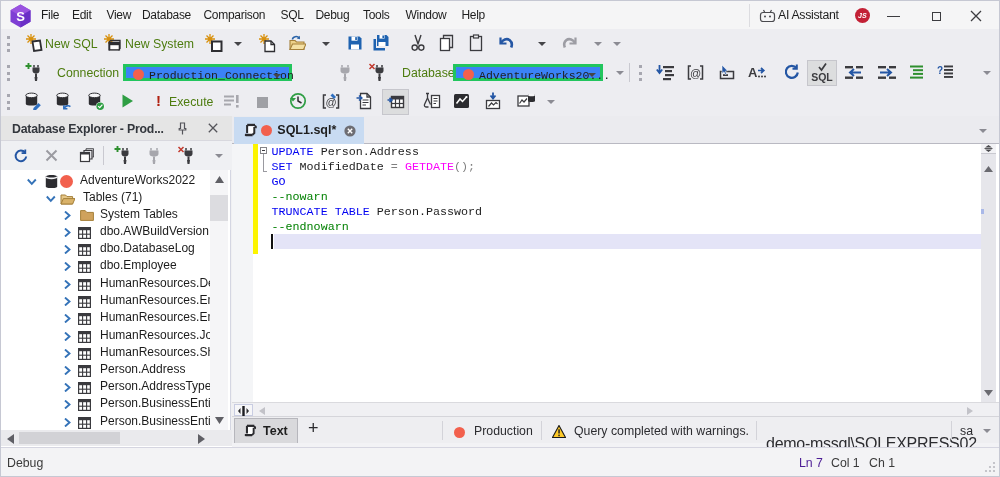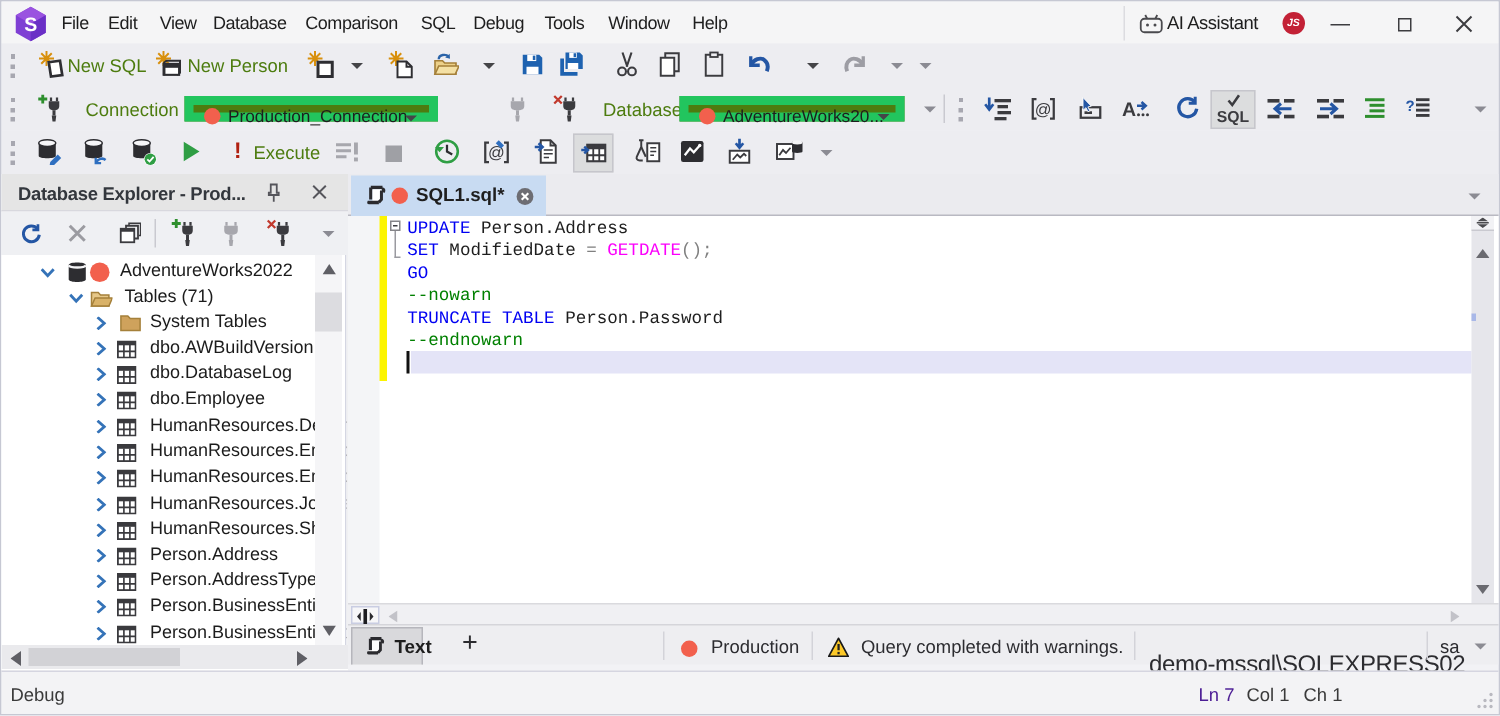--- a/index.html
+++ b/index.html
@@ -7,21 +7,21 @@
   body { font-family:"Liberation Sans", sans-serif; position:relative; background:#f0f0f3; }
   .a { position:absolute; }
   .win { position:absolute; inset:0; border:1px solid #c6c8d3; background:#f1f1f5; }
   
   .titlebar { left:1px; top:1px; right:1px; height:28px; background:#f5f5f6; }
   .tb { left:1px; right:1px; height:29px; background:#ededf1; }
   .tb1 { top:29px; } .tb2 { top:58px; } .tb3 { top:87px; }
   .menuitem { position:absolute; top:0; height:28px; line-height:28px; font-size:12px; color:#1e1e1e; letter-spacing:-0.3px; }
   .grip { position:absolute; width:3px; border-left:3px dotted #a7a7b0; height:16px; }
   .lbl { position:absolute; font-size:12.3px; color:#4d7c0f; }
-  .combo { position:absolute; height:17px; background:#4d7c0f; border:6px solid #22c55e; }
+  .combo { position:absolute; height:17px; background:#3b82f6; border:3px solid #22c55e;font-family:Liberation Mono, monospace; }
   .combo .dot { position:absolute; width:11px; height:11px; border-radius:50%; background:#f2604d; top:2px; left:7px; }
   .combo .txt { position:absolute; left:23px; top:1.5px; font-size:11.5px; color:#1e1e1e; white-space:nowrap; }
   .caret { position:absolute; width:0; height:0; border-left:4px solid transparent; border-right:4px solid transparent; border-top:4.5px solid #454548; }
   .caret.gray { border-top-color:#8b8b93; }
   .vsep { position:absolute; width:1px; background:#c9c9d0; }
   
   .explorer { position:absolute; left:1px; top:116px; width:231px; bottom:30px; background:#fff; }
   .exp-hdr { position:absolute; left:0; top:0; right:0; height:25px; background:#e5e5e5; border-bottom:1px solid #d8d8de; }
   .exp-tools { position:absolute; left:0; top:25px; right:0; height:29px; background:#eff0f3; }
   .tree { position:absolute; left:0; top:54px; right:0; bottom:0; background:#fff; overflow:hidden; }
@@ -95,21 +95,21 @@
     <path d="M6.5,7.5 L14,6.5 L15.5,16 L8,17 Z" fill="#fff" stroke="#2e2e32" stroke-width="1.8"></path>
   </svg>
   <span class="lbl" style="left:44px;top:8px">New SQL</span>
 
   <svg class="a" style="left:103px;top:5px" width="18" height="19" viewBox="0 0 18 19">
     <use href="#star8" x="0" y="0"></use>
     <path d="M5,8 L5,16.5 M5,8 L7,6.5 L16,6.5 L16,14.5 L14,16" fill="none" stroke="#2e2e32" stroke-width="1.3"></path>
     <rect x="5.6" y="8.6" width="9.8" height="7.3" fill="#fff" stroke="#2e2e32" stroke-width="1.4"></rect>
     <rect x="5.6" y="8.6" width="9.8" height="2.6" fill="#2e2e32"></rect>
   </svg>
-  <span class="lbl" style="left:124px;top:8px">New Person</span>
+  <span class="lbl" style="left:124px;top:8px">New System</span>
 
   <svg class="a" style="left:204px;top:5px" width="18" height="19" viewBox="0 0 18 19">
     <use href="#star8" x="0" y="0"></use>
     <path d="M7,7.5 L16.5,7.5 L16.5,17 L7,17 Z" fill="#fff" stroke="#2e2e32" stroke-width="2"></path>
   </svg>
   <div class="caret" style="left:233px;top:13px"></div>
 
   <svg class="a" style="left:258px;top:5px" width="17" height="19" viewBox="0 0 17 19">
     <use href="#star8" x="0" y="0"></use>
     <path d="M6,7 L12,7 L15.5,10.5 L15.5,17.5 L6,17.5 Z" fill="#fff" stroke="#2e2e32" stroke-width="1.3"></path>
@@ -657,21 +657,21 @@
         <rect x="5.3" y="0" width="2.4" height="10" fill="#1c1c20"></rect>
       </svg>
     <svg class="a" style="left:27px;top:3.5px" width="6" height="8" viewBox="0 0 6 8">
         <path d="M6,0 L0,4 L6,8 Z" fill="#c2c2c8"></path>
       </svg>
     <svg class="a" style="left:735px;top:3.5px" width="6" height="8" viewBox="0 0 6 8">
         <path d="M0,0 L6,4 L0,8 Z" fill="#c2c2c8"></path>
       </svg>
   </div>
   <div class="doctabs" id="doctabs">
-    <div class="a" style="left:2px;top:1px;width:48px;height:25px;background:#d9d9dc;border:1px solid #b6b6bc;border-bottom:none">
+    <div class="a" style="left:2px;top:1px;width:64px;height:25px;background:#d9d9dc;border:1px solid #b6b6bc;border-bottom:none">
       <svg class="a" style="left:8px;top:4px" width="16" height="16" viewBox="0 0 17 17">
         <path d="M4.2,3 L12,3" fill="none" stroke="#2b2b2f" stroke-width="2.4"></path>
         <path d="M11.5,3 C13.6,3 14.2,4.4 13.7,6 L13.2,6.6 L11.6,5.6" fill="#2b2b2f"></path>
         <path d="M4.2,3 L4.2,11" fill="none" stroke="#2b2b2f" stroke-width="2.2"></path>
         <path d="M5.3,4.2 L11.3,4.2 L11.3,11.2 L9.6,13 L5.3,13 Z" fill="#fff"></path>
         <path d="M11.3,5 L11.3,11 L9.5,12.9" fill="none" stroke="#2b2b2f" stroke-width="2"></path>
         <path d="M2.2,11.8 L9.6,11.8 L9.6,14.2 L3,14.2 C1.8,14.2 1.4,13 2.2,11.8 Z" fill="#2b2b2f"></path>
       </svg>
       <span class="a" style="left:28px;top:5px;font-size:12.5px;font-weight:bold;color:#1e1e1e">Text</span>
     </div>

